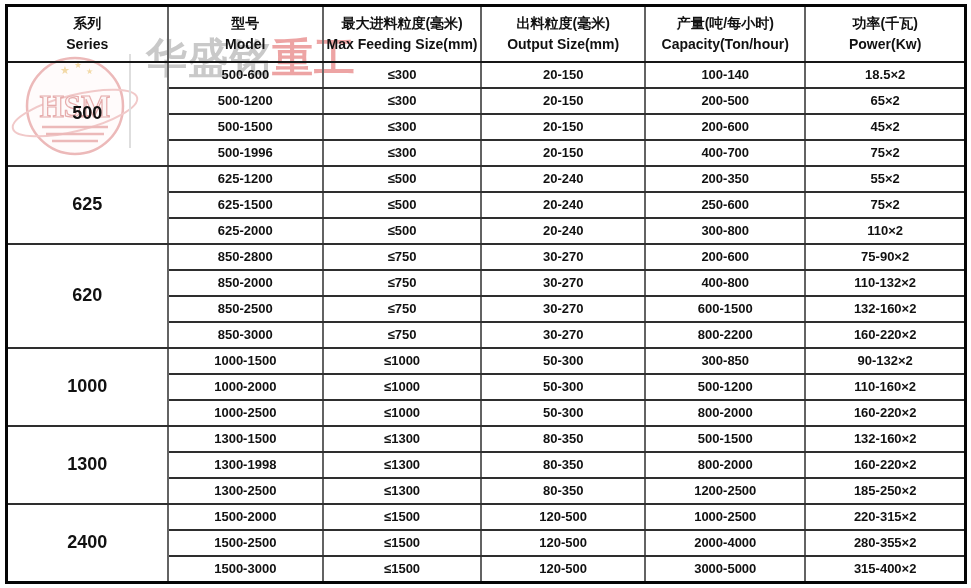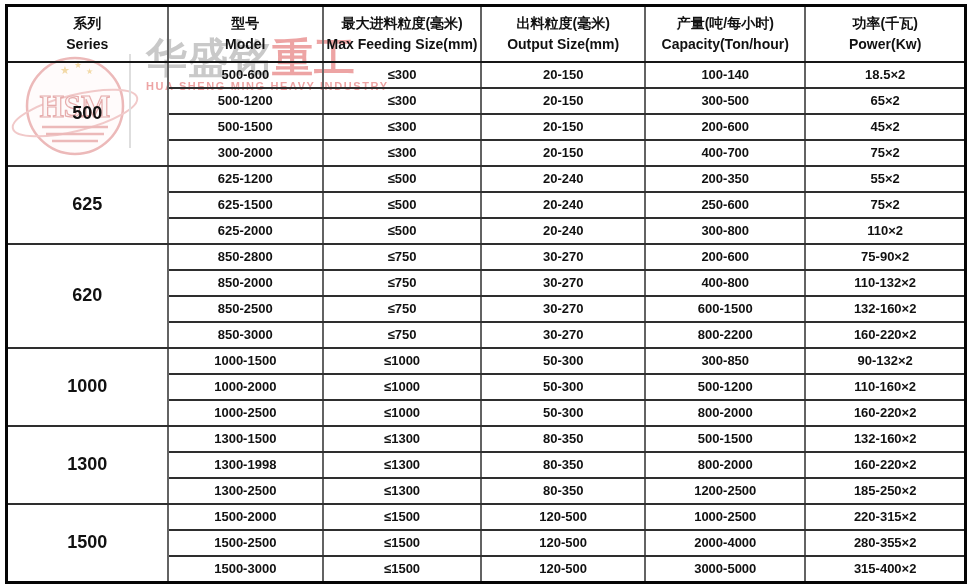--- a/index.html
+++ b/index.html
@@ -44,21 +44,20 @@
     <text x="52" y="17" font-size="9" fill="#edc97e" opacity="0.85">★</text>
     <text x="64" y="23" font-size="8" fill="#edc97e" opacity="0.85">★</text>
     <text x="53" y="66" text-anchor="middle" font-family="Liberation Serif, DejaVu Serif, serif" font-size="31" font-weight="bold" fill="#fdf4f4" stroke="#e09898" stroke-width="1.2">HSM</text>
     <path d="M20 76 L86 76" stroke="#e8a8a8" stroke-width="2.5" fill="none"></path>
     <path d="M24 83 L82 83" stroke="#e8a8a8" stroke-width="2.5" fill="none"></path>
     <path d="M30 90 L76 90" stroke="#e8a8a8" stroke-width="2.5" fill="none"></path>
   </svg>
   <div class="wm-divider"></div>
   <div class="wm-text">
     <div class="wm-cn"><span class="wm-cn-gray">华盛铭</span><span class="wm-cn-red">重工</span></div>
-    <div class="wm-en">HUA SHENG MING HEAVY INDUSTRY</div>
   </div>
 </div>
 
 <div class="table-wrap">
   <table>
     <colgroup>
       <col style="width:16.8%">
         <col style="width:16.2%">
         <col style="width:16.5%">
       <col style="width:17.1%">
@@ -99,32 +98,32 @@
           <td>500-600</td>
           <td>≤300</td>
           <td>20-150</td>
           <td>100-140</td>
           <td>18.5×2</td>
         </tr>
         <tr>
           <td>500-1200</td>
           <td>≤300</td>
           <td>20-150</td>
-          <td>300-500</td>
+          <td>200-500</td>
           <td>65×2</td>
         </tr>
         <tr>
           <td>500-1500</td>
           <td>≤300</td>
           <td>20-150</td>
           <td>200-600</td>
           <td>45×2</td>
         </tr>
         <tr>
-          <td>300-2000</td>
+          <td>500-1996</td>
           <td>≤300</td>
           <td>20-150</td>
           <td>400-700</td>
           <td>75×2</td>
         </tr>
         <tr>
           <td rowspan="3" class="series-cell">625</td>
           <td>625-1200</td>
           <td>≤500</td>
           <td>20-240</td>
@@ -212,21 +211,21 @@
           <td>160-220×2</td>
         </tr>
         <tr>
           <td>1300-2500</td>
           <td>≤1300</td>
           <td>80-350</td>
           <td>1200-2500</td>
           <td>185-250×2</td>
         </tr>
         <tr>
-          <td rowspan="3" class="series-cell">1500</td>
+          <td rowspan="3" class="series-cell">2400</td>
           <td>1500-2000</td>
           <td>≤1500</td>
           <td>120-500</td>
           <td>1000-2500</td>
           <td>220-315×2</td>
         </tr>
         <tr>
           <td>1500-2500</td>
           <td>≤1500</td>
           <td>120-500</td>

